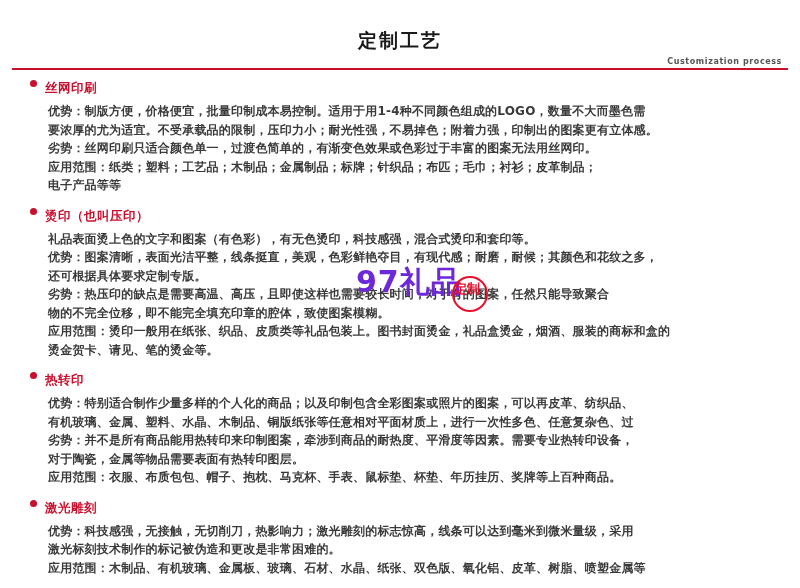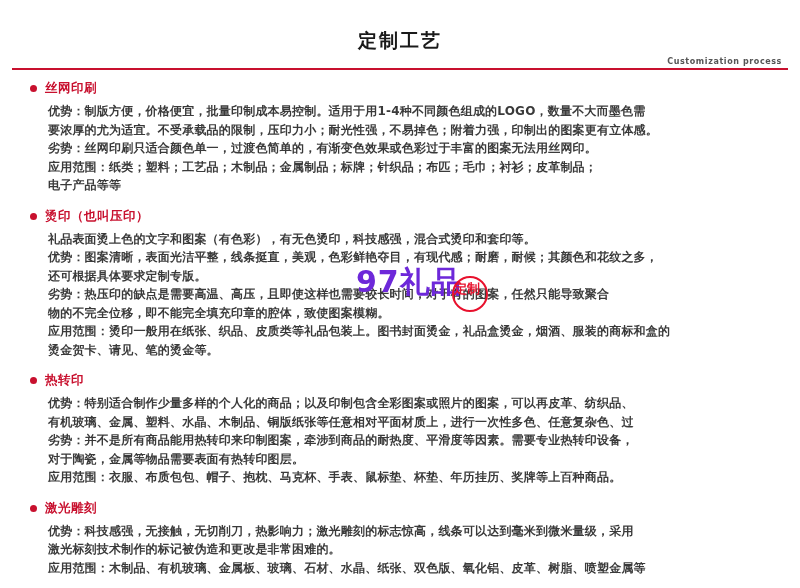--- a/index.html
+++ b/index.html
@@ -48,21 +48,20 @@
     height: 0;
   }
   .content {
     padding: 10px 30px 0 30px;
   }
   .section {
     margin-bottom: 13px;
   }
   .section-head {
     display: flex;
-    align-items: center;
     margin: 0 0 6px 0;
   }
   .bullet {
     width: 7px;
     height: 7px;
     border-radius: 50%;
     background: #c8102e;
     margin-right: 8px;
     flex: none;
   }

